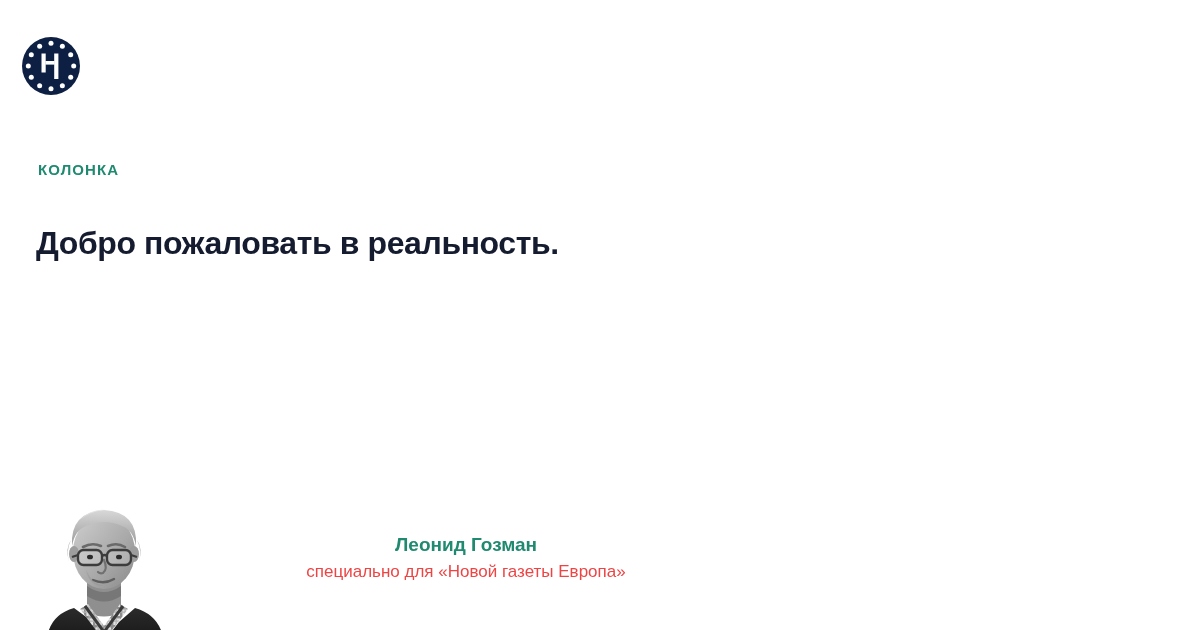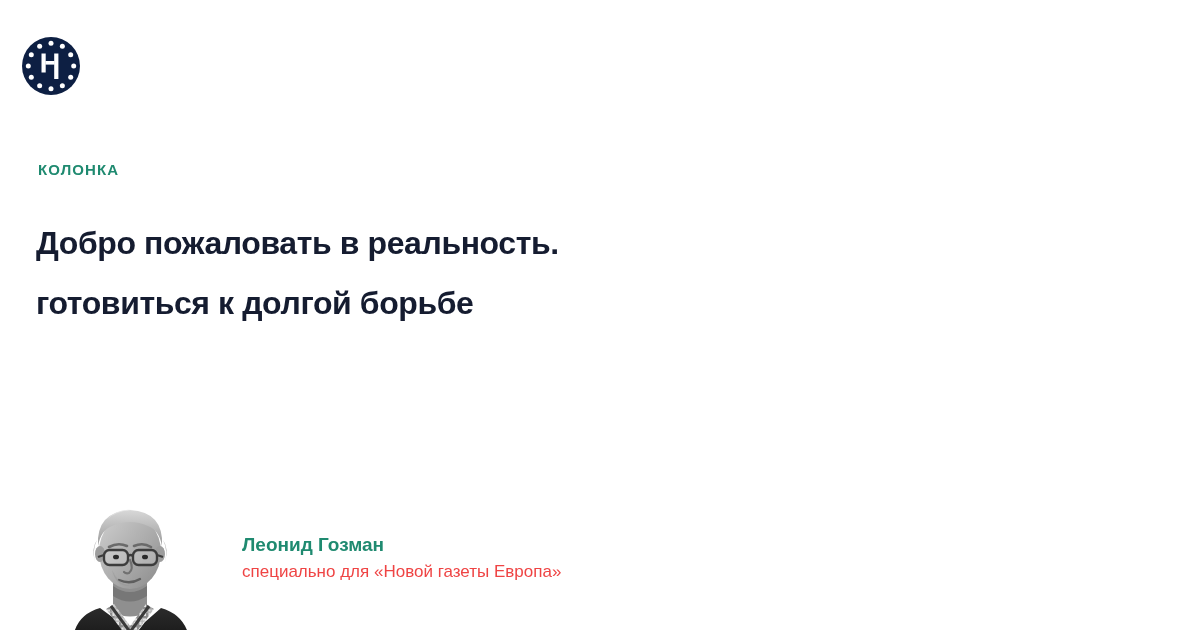--- a/index.html
+++ b/index.html
@@ -59,24 +59,25 @@
     line-height: 60px;
     letter-spacing: -0.4px;
     color: #151c30;
     margin-top: 25px;
   }
   .headline-line { display: block; white-space: nowrap; }
 
   
   .author-block {
     position: absolute;
-    left: 56px;
+    left: 30px;
     top: 490px;
     width: 700px;
     height: 140px;
+    text-align: center;
   }
 
   .author-photo {
     position: absolute;
     left: 0;
     top: 0;
     width: 148px;
     height: 140px;
     overflow: hidden;
   }
@@ -131,21 +132,20 @@
         <rect x="25.4" y="26" width="9.2" height="3.6"></rect>
         <rect x="34.2" y="18.5" width="4.2" height="25.5"></rect>
       </g>
     </svg>
   </div>
 
   <div class="kicker">КОЛОНКА</div>
 
   <h1 class="headline">
     <span class="headline-line">Добро пожаловать в реальность.</span>
-    <span class="headline-line">готовиться к долгой борьбе</span>
   </h1>
 
   <div class="author-block">
 
     <div class="author-photo">
       <svg viewBox="0 0 148 160">
         <defs>
           <linearGradient id="hairG" x1="0" y1="0" x2="0" y2="1">
             <stop offset="0%" stop-color="#d8d8d8"></stop>
             <stop offset="100%" stop-color="#9a9a9a"></stop>

